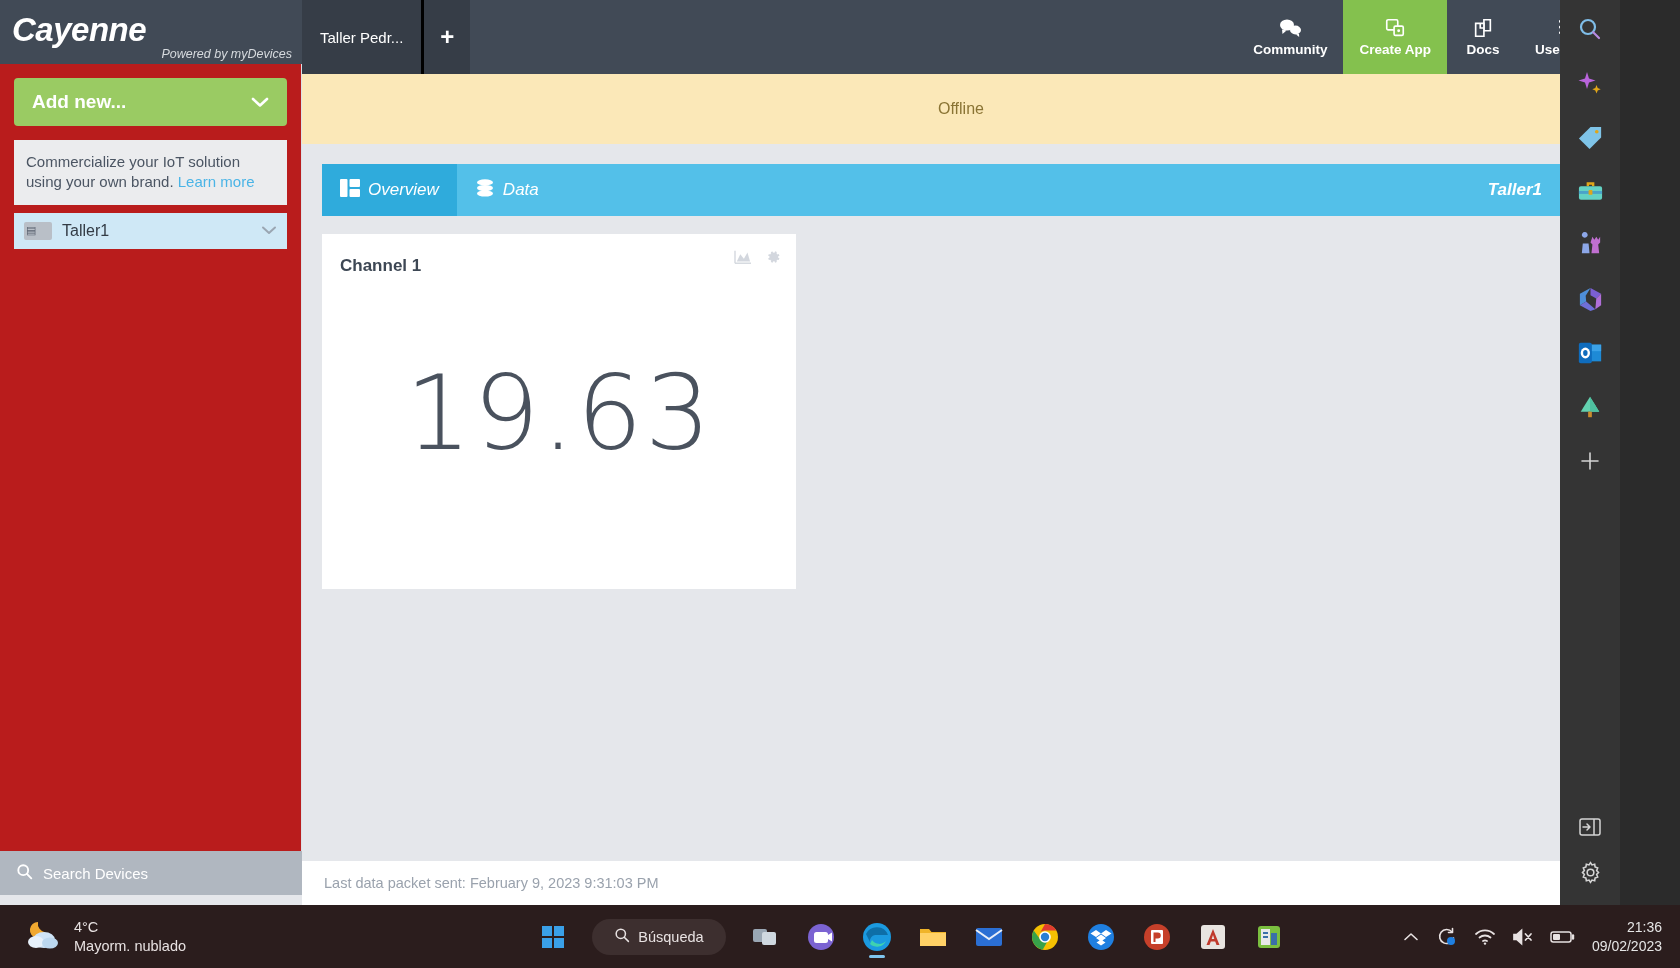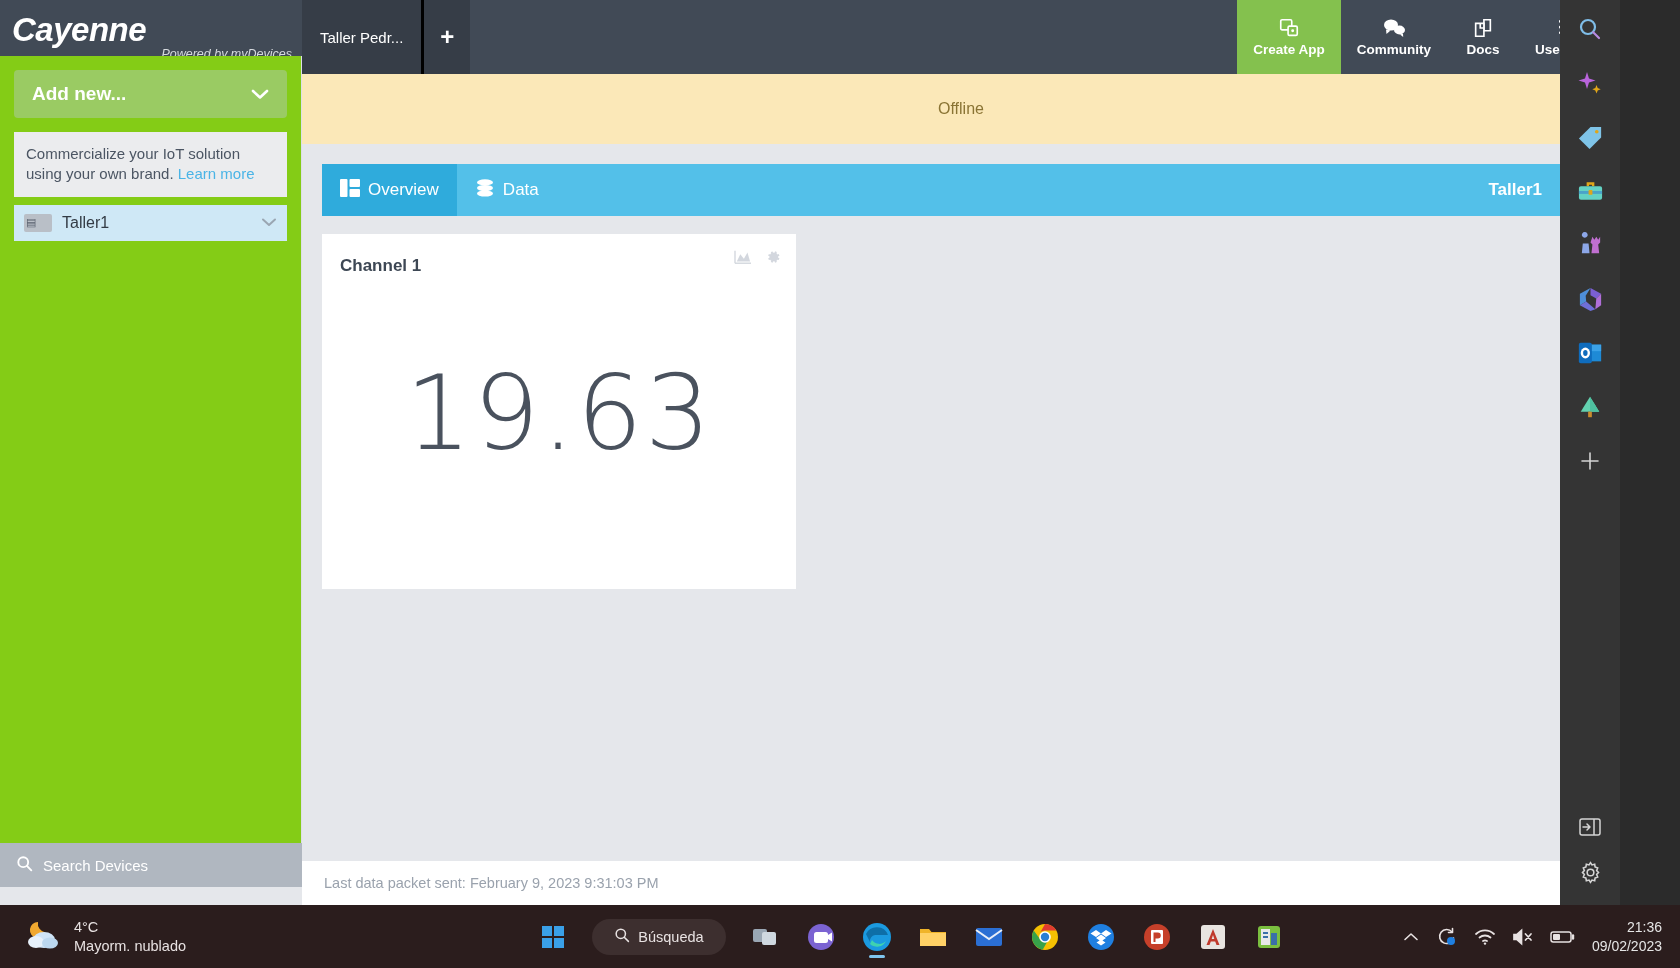--- a/index.html
+++ b/index.html
@@ -57,23 +57,23 @@
     justify-content: center; color: #fff; font-size: 13.5px;
     font-weight: bold; padding: 0 16px; min-width: 72px; cursor: pointer;
     gap: 3px;
   }
   .cy-nav-item.green { background: #84c14e; }
   .cy-nav-item .ico { display: block; height: 22px; }
   .cy-nav-item svg { display: block; }
 
   
   .cy-side {
-    position: absolute; left: 0; top: 56px;
+    position: absolute; left: 0; top: 64px;
     width: 302px; height: 831px;
-    background: #84cc16;
+    background: #b91c1c;
     border-right: 1px solid #dcdfe5;
   }
   .addnew {
     margin: 14px; height: 48px; background: #9acb63; border-radius: 4px;
     display: flex; align-items: center; justify-content: space-between;
     padding: 0 18px; color: #fff; font-size: 19px; font-weight: bold;
     cursor: pointer;
   }
   .addnew .chev { font-size: 15px; }
   .promo {
@@ -107,21 +107,21 @@
     position: absolute; left: 302px; top: 74px;
     width: 1318px; height: 831px; background: #e5e7eb;
   }
   .offline-bar {
     height: 70px; background: #fbe8b8; color: #8a7434;
     display: flex; align-items: center; justify-content: center;
     font-size: 16px;
   }
   .tabbar {
     margin: 20px 20px 0 20px; height: 52px; background: #53c0e9;
-    display: flex; align-items: stretch; justify-content: space-between;
+    display: flex; align-items: stretch; justify-content: space-between; font-style: italic;
   }
   .tabgroup { display: flex; align-items: stretch; }
   .tabitem {
     display: flex; align-items: center; gap: 8px; color: #fff;
     font-size: 17px; padding: 0 18px; cursor: pointer;
   }
   .tabitem.active { background: #2fabdc; }
   .tabright { display: flex; align-items: center; gap: 18px; padding-right: 18px; }
   .tabright .name { color: #fff; font-size: 17px; font-weight: bold; }
   .gear-wrap { cursor: pointer; display: flex; align-items: center; }
@@ -221,42 +221,42 @@
           <span>Taller Pedr...</span>
         </div>
         <div class="cy-tab-add">
           <span>+</span>
         </div>
       </div>
 
       <div class="cy-spacer"></div>
 
       <div class="cy-nav">
-
-        <div class="cy-nav-item green">
-          <span class="ico">
-            <svg width="22" height="22" viewBox="0 0 24 24" fill="none" stroke="#fff" stroke-width="1.8">
-              <rect x="3" y="3" width="12" height="11" rx="1.5"></rect>
-              <rect x="11" y="10" width="10" height="10" rx="1.5" fill="#84c14e"></rect>
-              <circle cx="16" cy="15" r="1.6" fill="#fff" stroke="none"></circle>
-            </svg>
-          </span>
-          <span>Create App</span>
-        </div>
 
         <div class="cy-nav-item">
           <span class="ico">
             <svg width="24" height="22" viewBox="0 0 24 22" fill="#fff">
               <ellipse cx="9" cy="8" rx="7" ry="5.6"></ellipse>
               <path d="M4 12.5 L4.5 17 L8.5 13.4 Z"></path>
               <ellipse cx="17.5" cy="13" rx="5.5" ry="4.4"></ellipse>
               <path d="M21 16.5 L21.2 20 L18 17.4 Z"></path>
             </svg>
           </span>
           <span>Community</span>
+        </div>
+
+        <div class="cy-nav-item green">
+          <span class="ico">
+            <svg width="22" height="22" viewBox="0 0 24 24" fill="none" stroke="#fff" stroke-width="1.8">
+              <rect x="3" y="3" width="12" height="11" rx="1.5"></rect>
+              <rect x="11" y="10" width="10" height="10" rx="1.5" fill="#84c14e"></rect>
+              <circle cx="16" cy="15" r="1.6" fill="#fff" stroke="none"></circle>
+            </svg>
+          </span>
+          <span>Create App</span>
         </div>
 
         <div class="cy-nav-item">
           <span class="ico">
             <svg width="22" height="22" viewBox="0 0 24 24" fill="none" stroke="#fff" stroke-width="1.8">
               <path d="M13 3 H20 V15 H13 Z"></path>
               <path d="M4 7 H13 V21 H4 Z" fill="#414a56"></path>
               <path d="M9 7 V12 H13"></path>
             </svg>
           </span>

